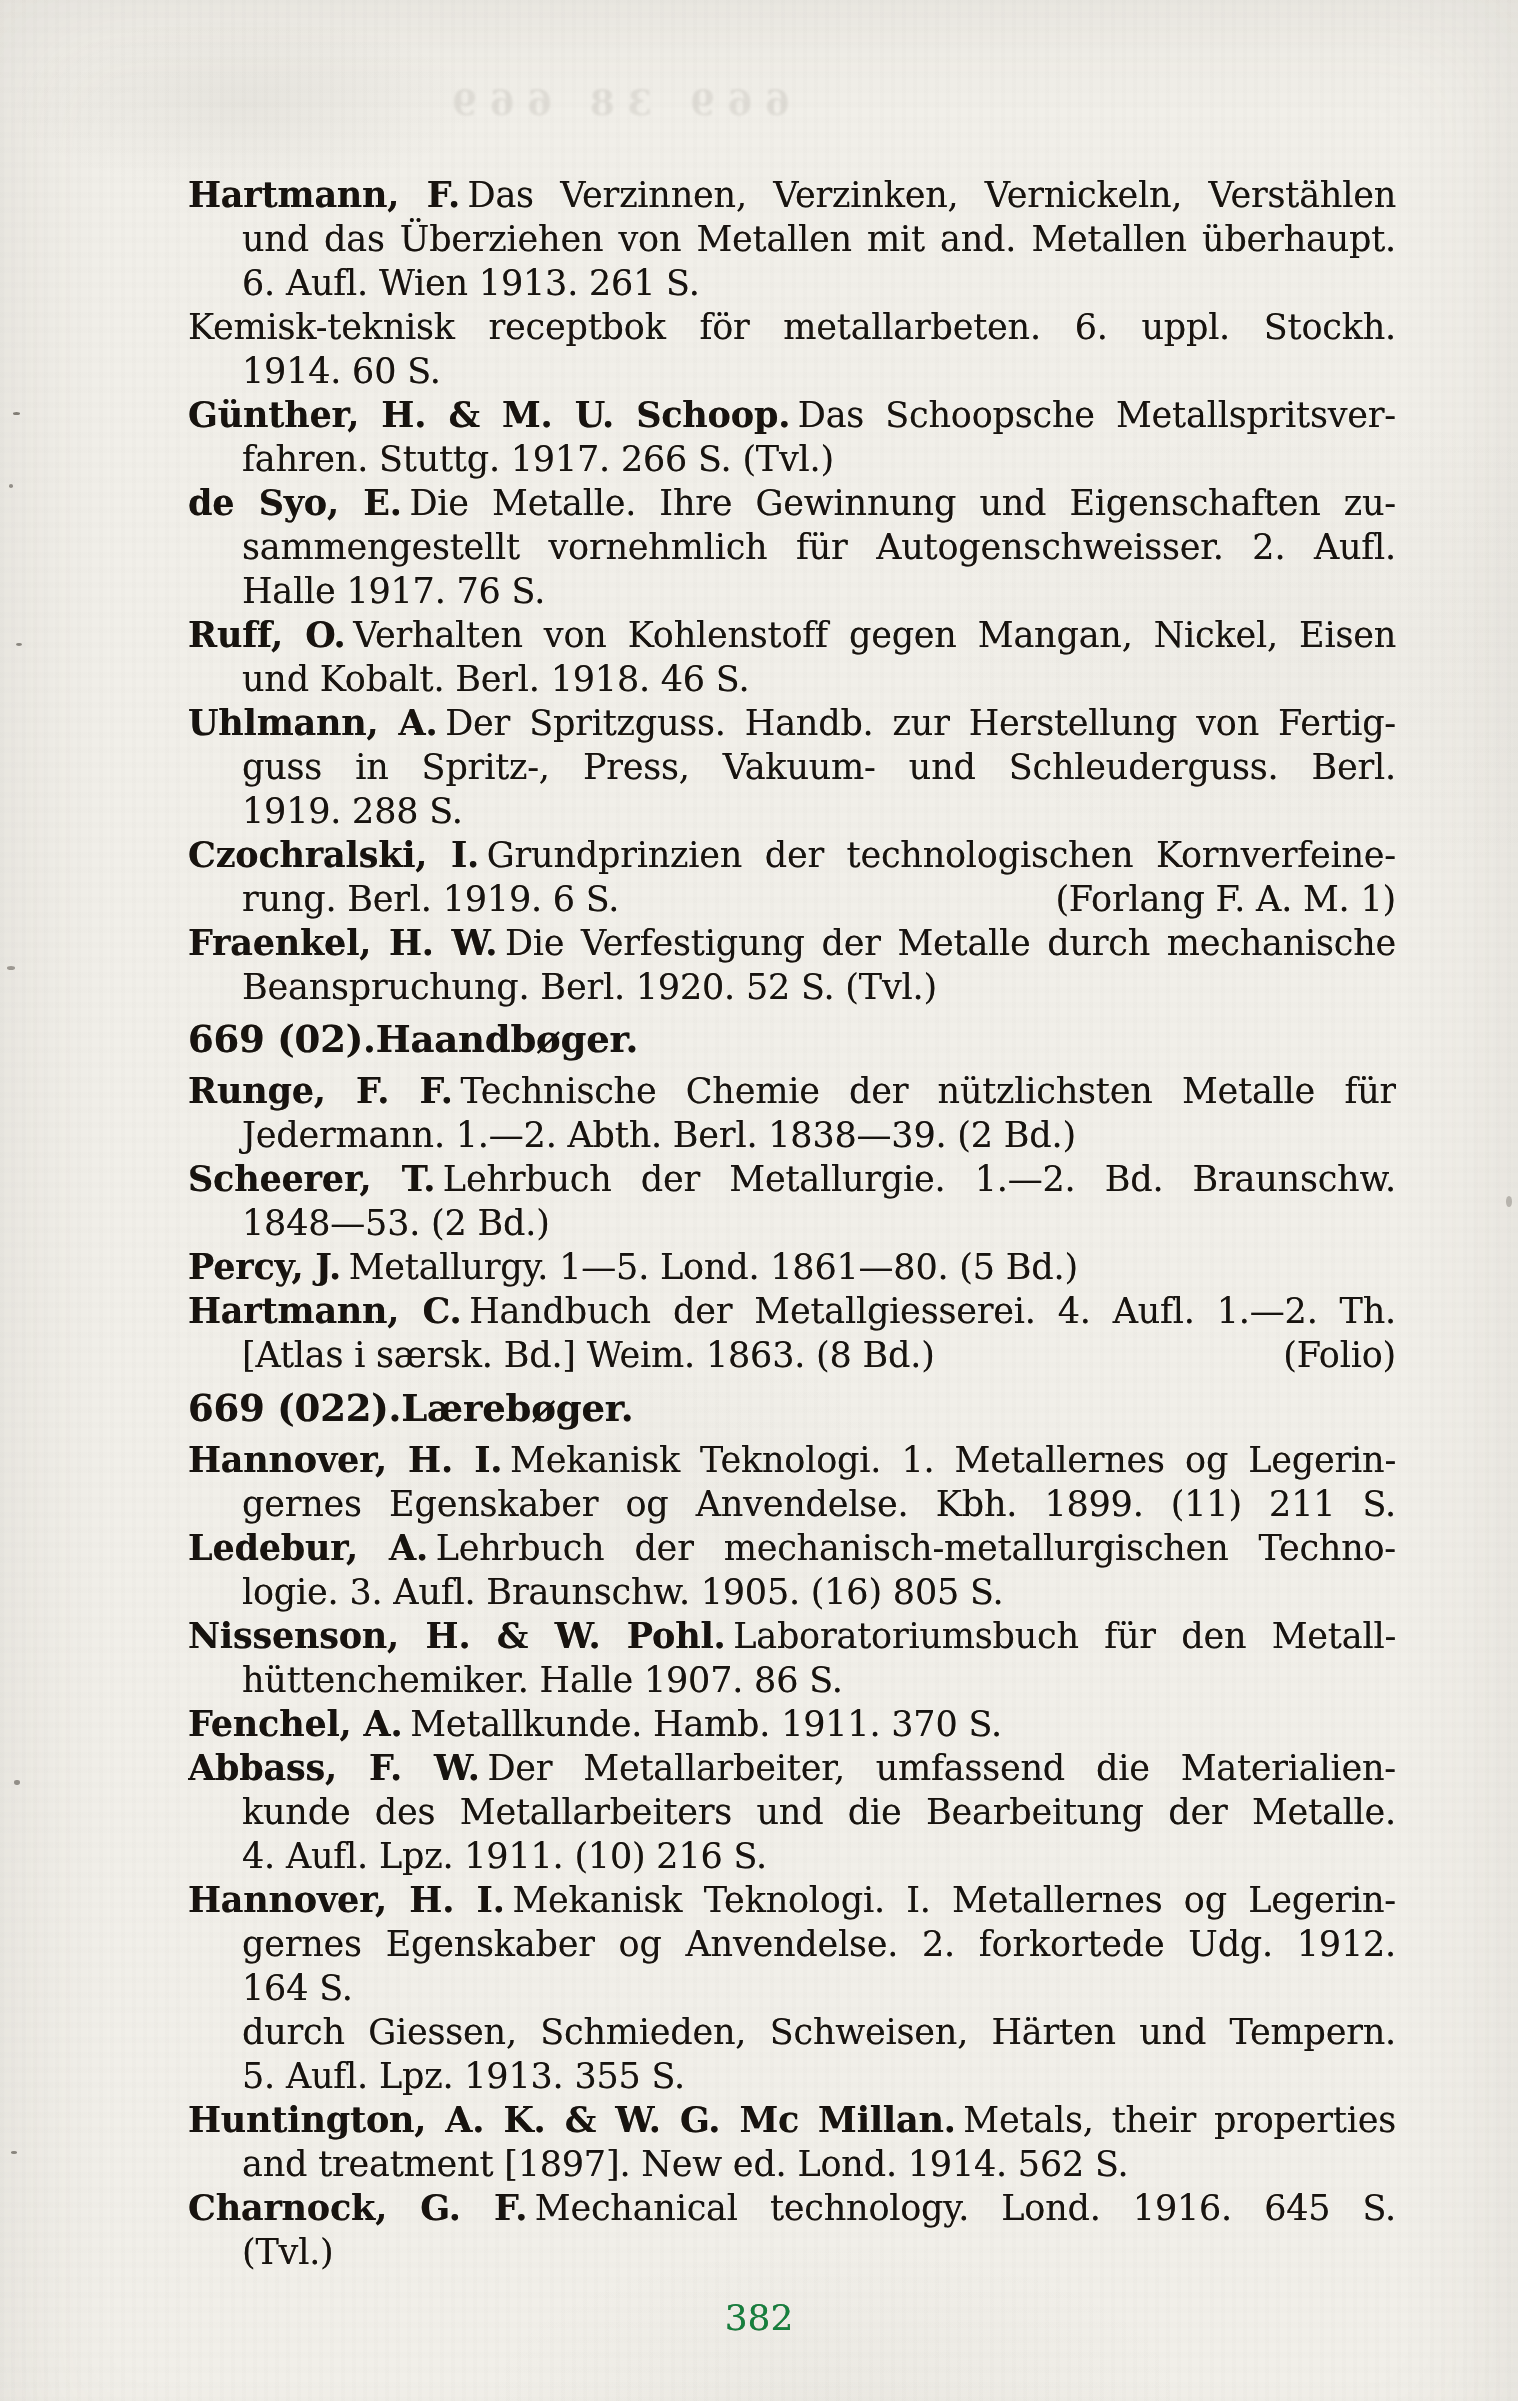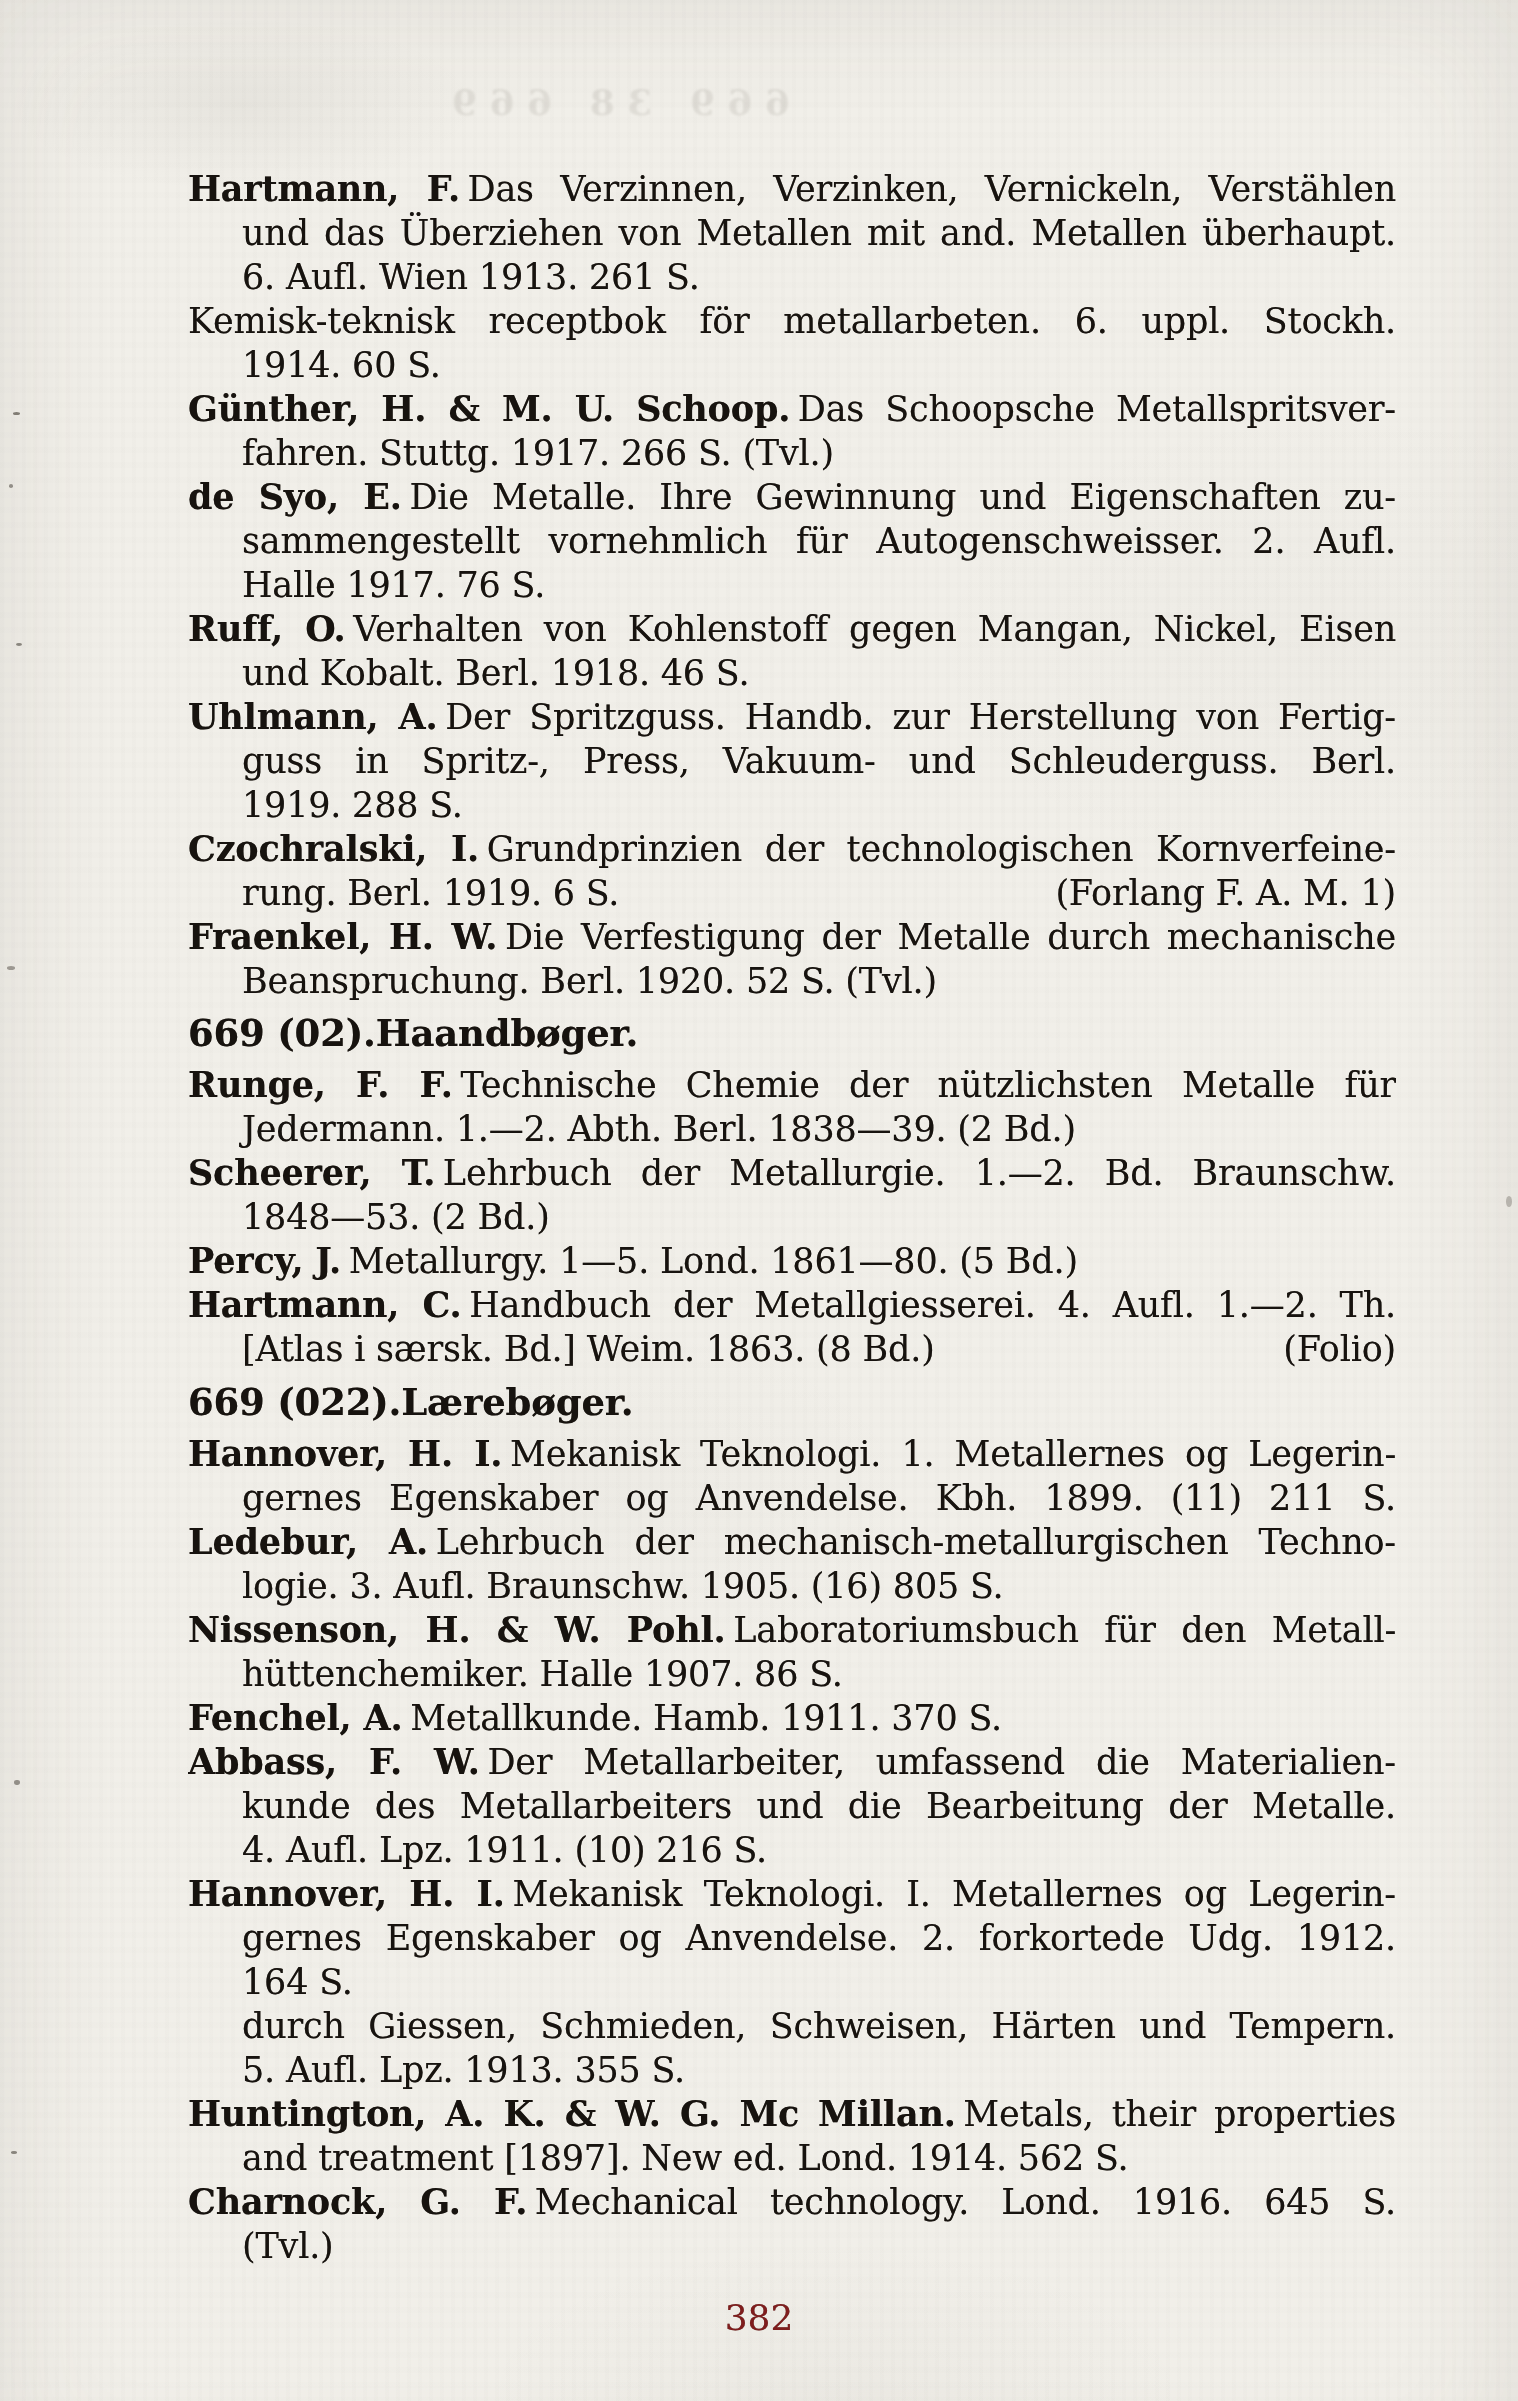--- a/index.html
+++ b/index.html
@@ -40,21 +40,21 @@
     color: #6a645a;
     opacity: 0.13;
     transform: scaleX(-1);
     filter: blur(1px);
     white-space: nowrap;
   }
   
   .text-column {
     position: absolute;
     left: 188px;
-    top: 167px;
+    top: 173px;
     width: 1208px;
     font-size: 35px;
     line-height: 44px;
     color: #17130f;
     letter-spacing: -0.2px;
     text-shadow: 0 0 0.6px rgba(25,18,10,0.55);
   }
   .entry { margin: 0; }
   .line {
     text-align: left;
@@ -81,21 +81,21 @@
     font-size: 37px;
     margin: 8.2px 0;
   }
   .page-number {
     position: absolute;
     top: 2297px;
     left: 0;
     width: 1518px;
     text-align: center;
     font-size: 36px;
-    color: #7f1d1d;
+    color: #15803d;
     text-shadow: 0 0 0.6px rgba(25,18,10,0.5);
   }
   
   .speck {
     position: absolute;
     background: #2a241c;
     border-radius: 50%;
   }
   .sp1 { left: 12.5px; top: 412px;  width: 7.7px; height: 3.4px;  opacity: .55; }
   .sp2 { left: 8.6px; top: 484px; width: 4.8px; height: 4.3px;  opacity: .45; }

